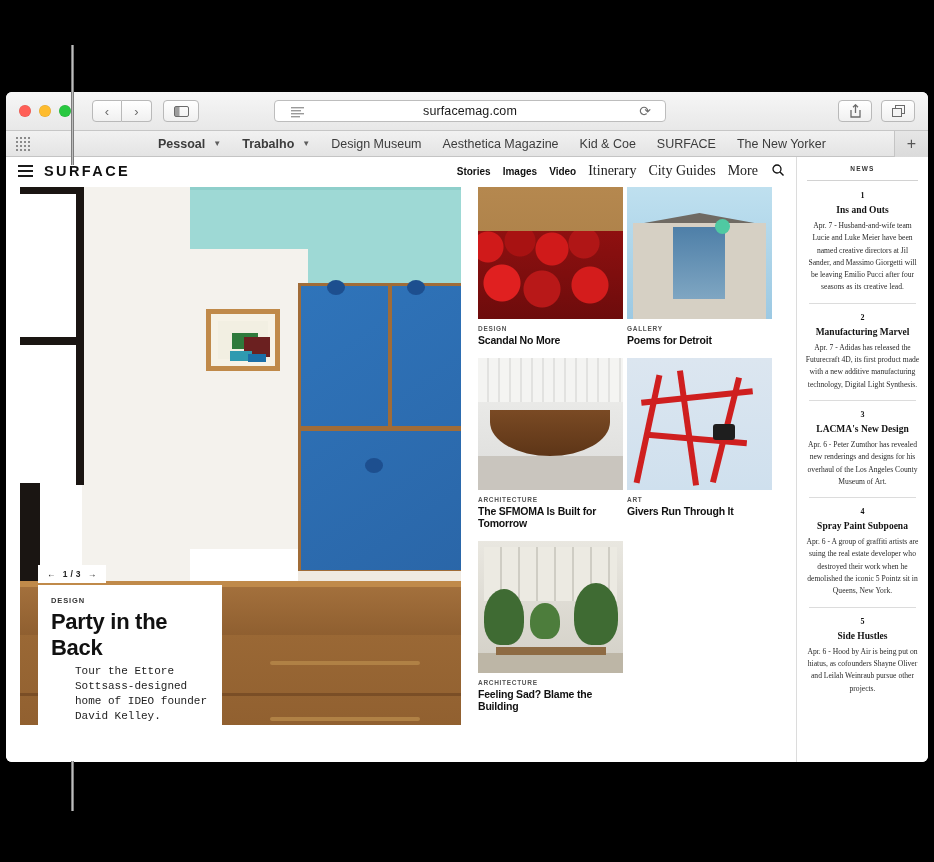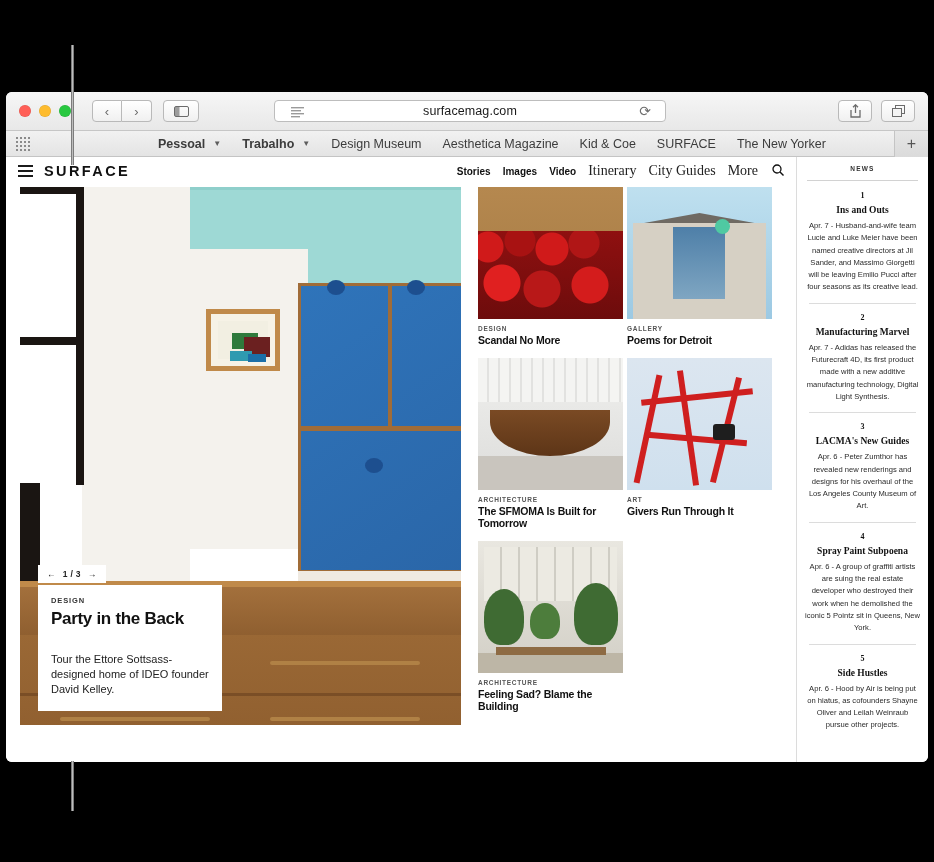--- a/index.html
+++ b/index.html
@@ -150,22 +150,22 @@
   .pager {
     position:absolute; left:18px; top:378px; background:#fff;
     padding:4px 9px; font-size:8.5px; font-weight:bold; color:#222;
     display:flex; gap:7px; align-items:center; letter-spacing:.3px;
   }
   .caption {
     position:absolute; left:18px; top:398px; width:184px; background:#fff;
     padding:11px 13px 14px 13px;
   }
   .cap-kicker { font-size:7.5px; font-weight:bold; letter-spacing:.9px; color:#333; margin-bottom:4px; }
-  .cap-title { font-size:17px; font-weight:bold; color:#111; letter-spacing:-.3px; margin-bottom:23px; }
-  .cap-body { font-family:Liberation Sans, sans-serif; font-size:11px; line-height:1.35; color:#222; }
+  .cap-title { font-size:22px; font-weight:bold; color:#111; letter-spacing:-.3px; margin-bottom:3px; }
+  .cap-body { font-family:Liberation Mono, monospace; font-size:11px; line-height:1.35; color:#222;margin-left:24px; }
 
   
   .cards { position:absolute; left:472px; top:182px-152px; top:30px; width:318px; }
   .card-row { display:flex; gap:4px; margin-bottom:12px; }
   .card { width:145px; }
   .card-img { width:145px; height:132px; overflow:hidden; position:relative; background:#ddd; }
   .card-kicker { font-size:6.5px; font-weight:bold; letter-spacing:.7px; color:#555; margin-top:6px; }
   .card-title { font-size:10.5px; font-weight:bold; color:#111; margin-top:2px; line-height:1.15; letter-spacing:-.2px;}
 
   
@@ -217,21 +217,21 @@
   .im-travel .s1{left:16px;} .im-travel .s2{left:48px;} .im-travel .s3{left:80px;} .im-travel .s4{left:112px;}
   .im-travel .bar{position:absolute;left:0;bottom:38px;width:145px;height:9px;background:#8a6b42;}
   .im-travel .flr{position:absolute;left:0;bottom:0;width:145px;height:14px;background:#9d8458;}
 
   
   .news-label { text-align:center; font-size:6.5px; font-weight:bold; letter-spacing:1.2px; color:#333; padding-top:8px; }
   .news-rule { height:1px; background:#d2d2d2; margin:8px 2px 10px 2px; }
   .news-item { text-align:center; margin-bottom:9px; }
   .news-num { font-family:"Liberation Serif", serif; font-size:8px; font-weight:bold; color:#111; margin-bottom:5px; }
   .news-title { font-family:"Liberation Serif", serif; font-size:9.5px; font-weight:bold; color:#111; margin-bottom:5px; }
-  .news-body { font-family:Liberation Sans, sans-serif; font-size:7.6px; line-height:1.62; color:#2a2a2a; }
+  .news-body { font-family:Liberation Serif, serif; font-size:7.6px; line-height:1.62; color:#2a2a2a; }
   .news-sep { height:1px; background:#dcdcdc; margin:9px 4px 9px 4px; }
 
   
   .statusbar {
     position:absolute; left:0; bottom:0; width:100%; height:25px;
     background:#f6f6f6; border-top:1px solid #dcdcdc;
   }
   .status-pill {
     position:absolute; left:6px; top:3px; background:#eeeeee;
     border-radius:3px; padding:3px 8px; font-size:11.5px; color:#333;
@@ -507,21 +507,21 @@
 
         <div class="news-item">
           <div class="news-num">2</div>
           <div class="news-title">Manufacturing Marvel</div>
           <div class="news-body">Apr. 7 - Adidas has released the Futurecraft 4D, its first product made with a new additive manufacturing technology, Digital Light Synthesis.</div>
         </div>
         <div class="news-sep"></div>
 
         <div class="news-item">
           <div class="news-num">3</div>
-          <div class="news-title">LACMA's New Guides</div>
+          <div class="news-title">LACMA's New Design</div>
           <div class="news-body">Apr. 6 - Peter Zumthor has revealed new renderings and designs for his overhaul of the Los Angeles County Museum of Art.</div>
         </div>
         <div class="news-sep"></div>
 
         <div class="news-item">
           <div class="news-num">4</div>
           <div class="news-title">Spray Paint Subpoena</div>
           <div class="news-body">Apr. 6 - A group of graffiti artists are suing the real estate developer who destroyed their work when he demolished the iconic 5 Pointz sit in Queens, New York.</div>
         </div>
         <div class="news-sep"></div>

